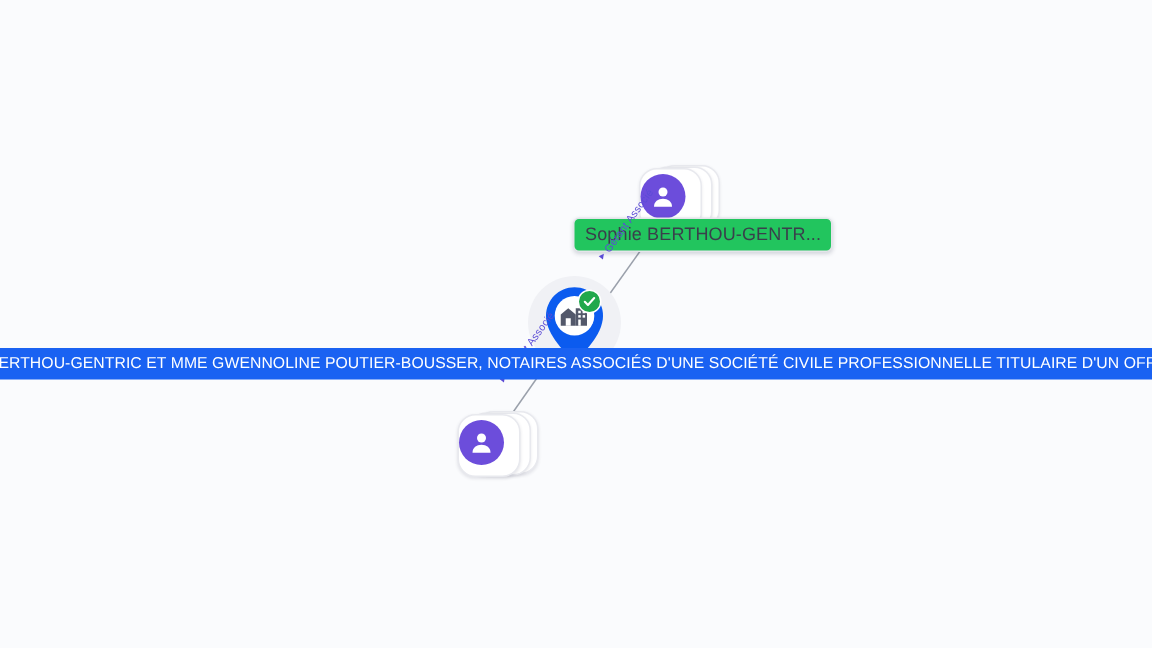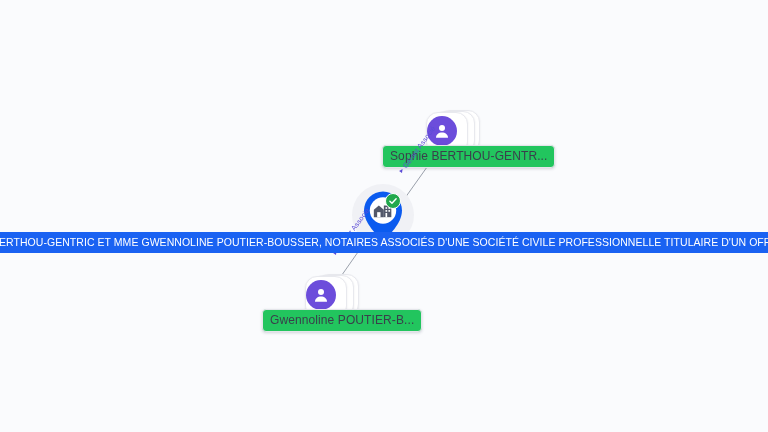--- a/index.html
+++ b/index.html
@@ -156,21 +156,20 @@
       <div class="card c2"></div>
       <div class="card c1"></div>
       <div class="avatar">
         <svg viewBox="0 0 24 24" fill="#ffffff" xmlns="http://www.w3.org/2000/svg">
           <circle cx="12" cy="8" r="4"></circle>
           <path d="M4 21c0-4.4 3.6-7 8-7s8 2.6 8 7z"></path>
         </svg>
       </div>
     </div>
   </div>
-  <div class="node-label" style="left:262px; top:309px;">Gwennoline POUTIER-B...</div>
 
   <div id="company-node">
     <div class="halo"></div>
 
     <div class="pin">
       <svg width="46" height="52" viewBox="0 0 46 52" xmlns="http://www.w3.org/2000/svg">
         <path d="M23 1.5C12.5 1.5 4 10 4 20.5c0 13 14.3 26.3 18 29.4 .6.5 1.4.5 2 0 3.7-3.1 18-16.4 18-29.4C42 10 33.5 1.5 23 1.5z" fill="#0b5bef"></path>
         <circle cx="23" cy="20.5" r="13.2" fill="#ffffff"></circle>
       </svg>
     </div>

